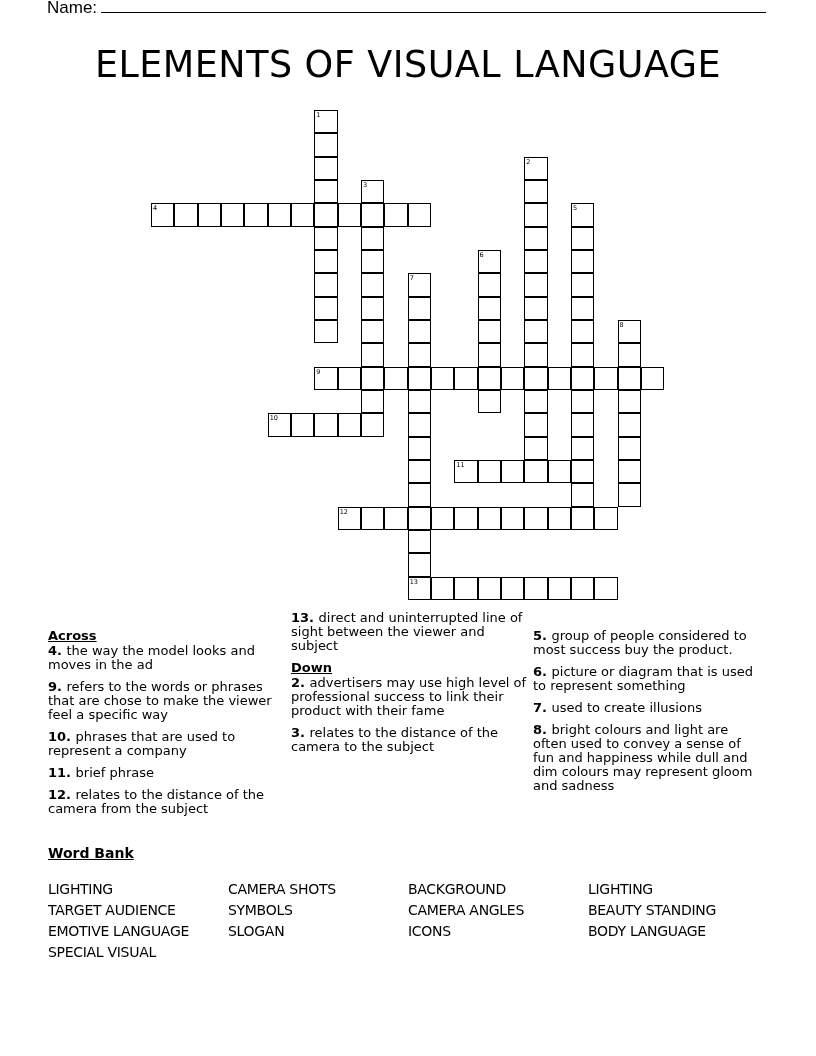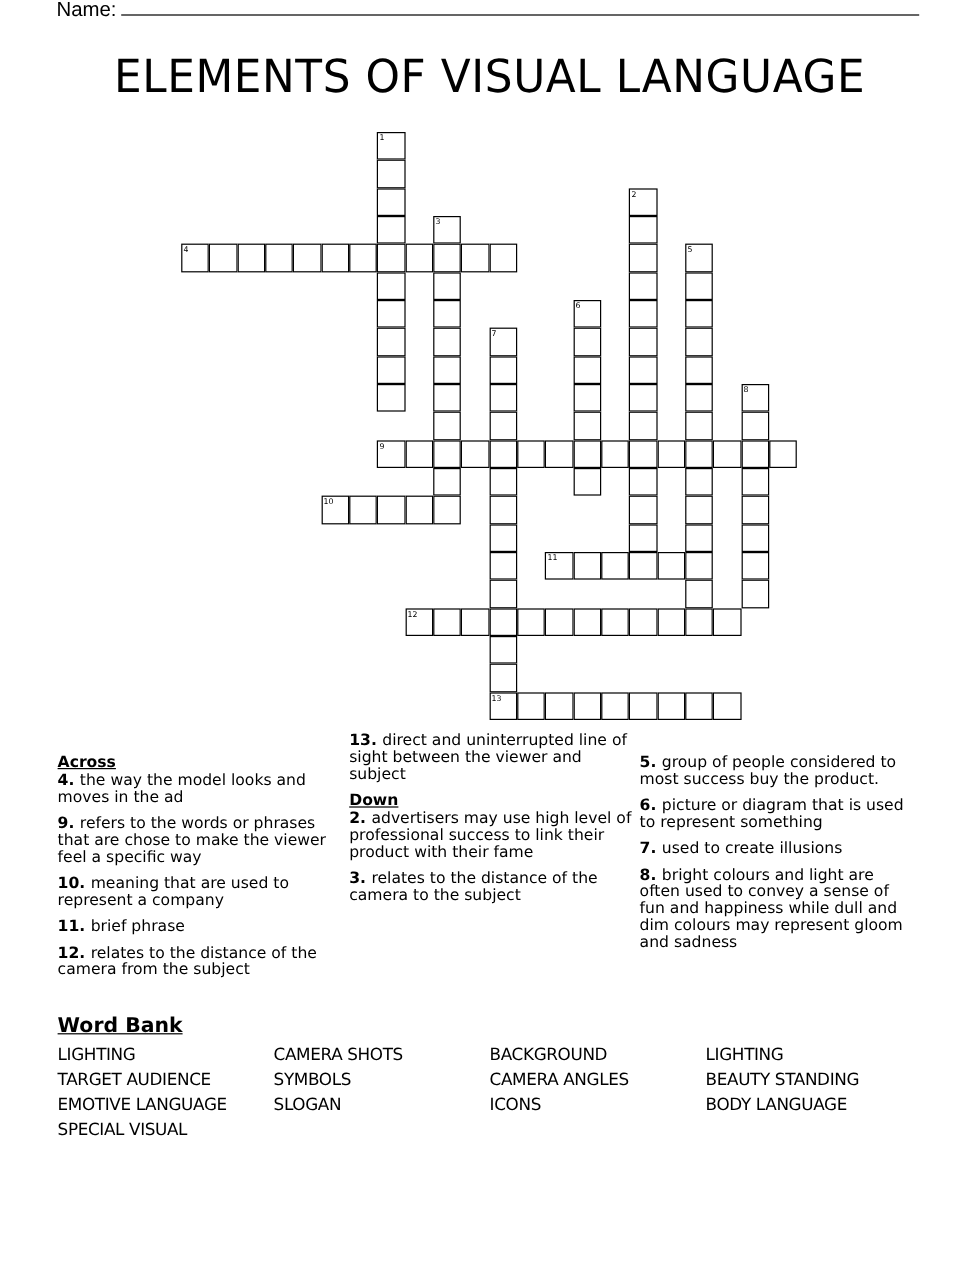--- a/index.html
+++ b/index.html
@@ -26,21 +26,21 @@
     }
     .clues {
       position: absolute; font-family: "DejaVu Sans", sans-serif; font-size: 13px; line-height: 14px; width: 240px;
     }
     .clues .hdr { font-weight: bold; text-decoration: underline; margin-bottom: 1px; }
     .clues .clue { margin-bottom: 8px; }
     .clues .clue .n { font-weight: bold; }
     .wordbank {
       position: absolute; left: 48px; top: 845px; font-family: "DejaVu Sans", sans-serif; font-size: 14px;
     }
-    .wordbank .hdr { font-weight: bold; text-decoration: underline; font-size: 17px; margin-bottom: 6px; }
+    .wordbank .hdr { font-weight: bold; text-decoration: underline; font-size: 14px; margin-bottom: 20px; }
     .wordbank .words { display: grid; grid-template-columns: 180px 180px 180px 180px; row-gap: 5px; }
     .wordbank .words span { white-space: nowrap; letter-spacing: -0.3px; }
   </style>
 </head>
 <body>
 
 <div class="name-line">
   <span>Name:</span><span class="blank"></span>
 </div>
 
@@ -195,21 +195,21 @@
     <div class="cell" style="left: 524.28px; top: 576.6px;"></div>
     <div class="cell" style="left: 547.61px; top: 576.6px;"></div>
     <div class="cell" style="left: 570.94px; top: 576.6px;"></div>
     <div class="cell" style="left: 594.27px; top: 576.6px;"></div>
   </div>
 
 <div class="clues" style="left:48px; top:629px; width:230px;">
   <div class="hdr">Across</div>
   <div class="clue"><span class="n">4</span><span class="n">. </span><span>the way the model looks and moves in the ad</span></div>
   <div class="clue"><span class="n">9</span><span class="n">. </span><span>refers to the words or phrases that are chose to make the viewer feel a specific way</span></div>
-  <div class="clue"><span class="n">10</span><span class="n">. </span><span>meaning that are used to represent a company</span></div>
+  <div class="clue"><span class="n">10</span><span class="n">. </span><span>phrases that are used to represent a company</span></div>
   <div class="clue"><span class="n">11</span><span class="n">. </span><span>brief phrase</span></div>
   <div class="clue"><span class="n">12</span><span class="n">. </span><span>relates to the distance of the camera from the subject</span></div>
 </div>
 
 <div class="clues" style="left:291px; top:611px; width:236px;">
   <div class="clue"><span class="n">13</span><span class="n">. </span><span>direct and uninterrupted line of sight between the viewer and subject</span></div>
   <div class="hdr">Down</div>
   <div class="clue"><span class="n">2</span><span class="n">. </span><span>advertisers may use high level of professional success to link their product with their fame</span></div>
   <div class="clue"><span class="n">3</span><span class="n">. </span><span>relates to the distance of the camera to the subject</span></div>
 </div>

